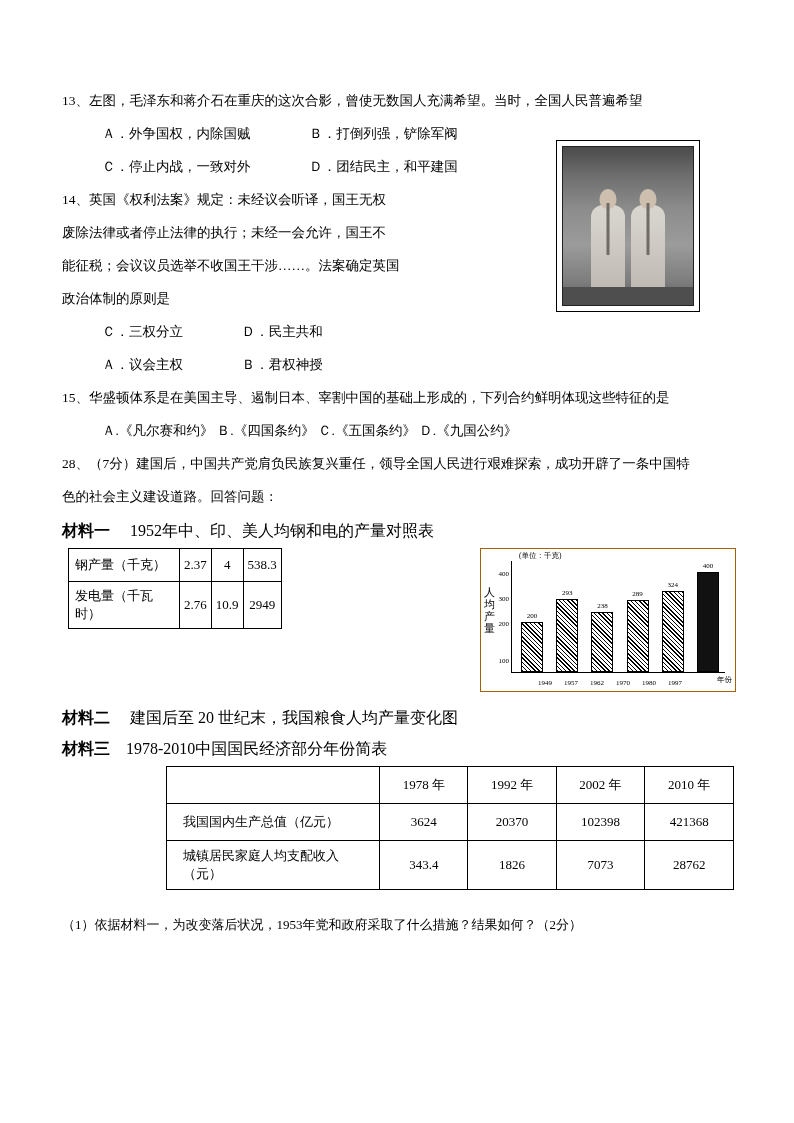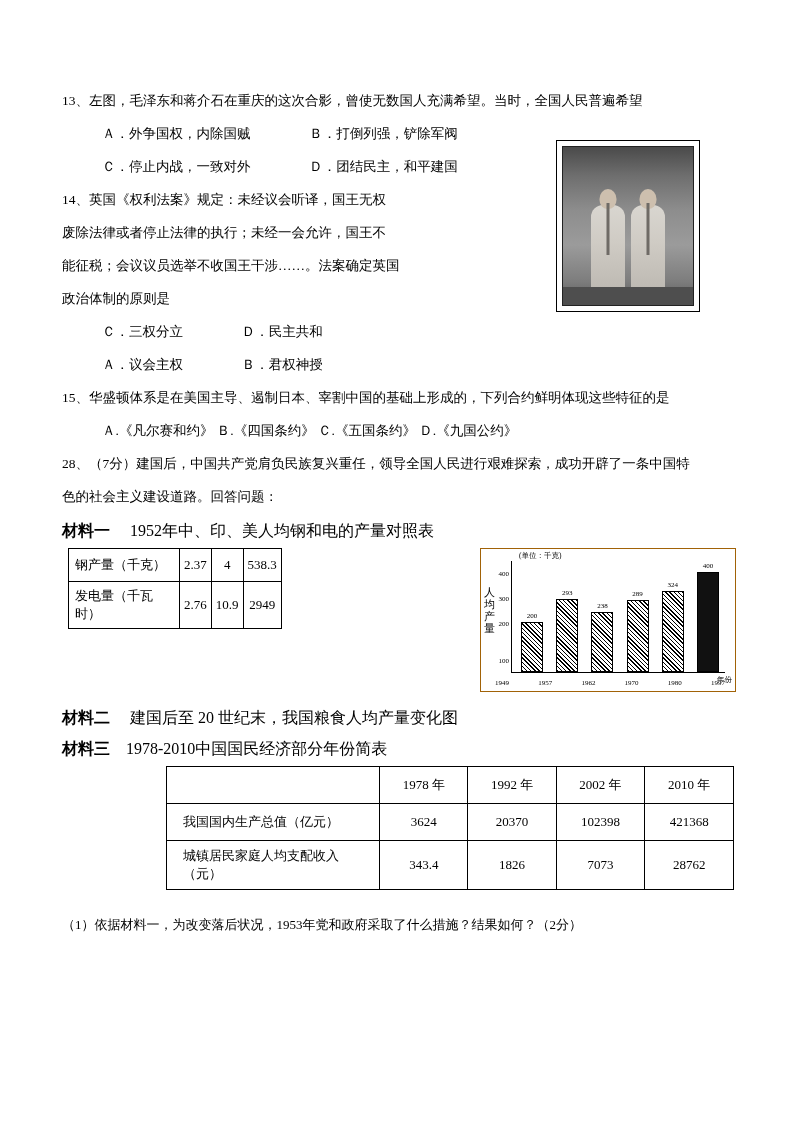--- a/index.html
+++ b/index.html
@@ -227,21 +227,21 @@
     top: -10px;
     left: 0; right: 0;
     font-size: 7px;
   }
   .xticks {
     position: absolute;
     left: 8px;
     right: 4px;
     bottom: 4px;
     display: flex;
-    justify-content: space-between;
+    justify-content: center;
   }
   .xtick {
     width: 26px;
     text-align: center;
     font-size: 7px;
   }
 
   
   table.t3 {
     border-collapse: collapse;

